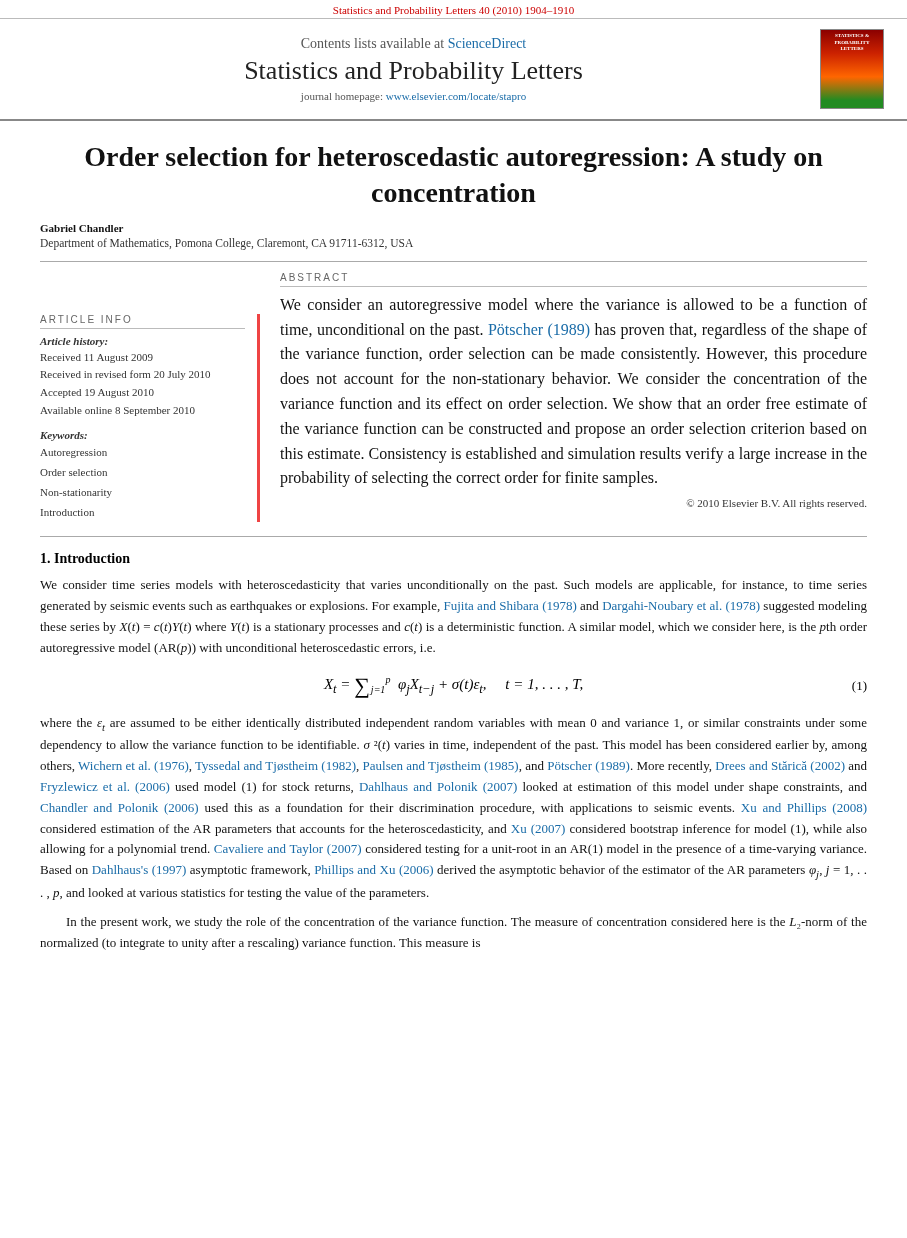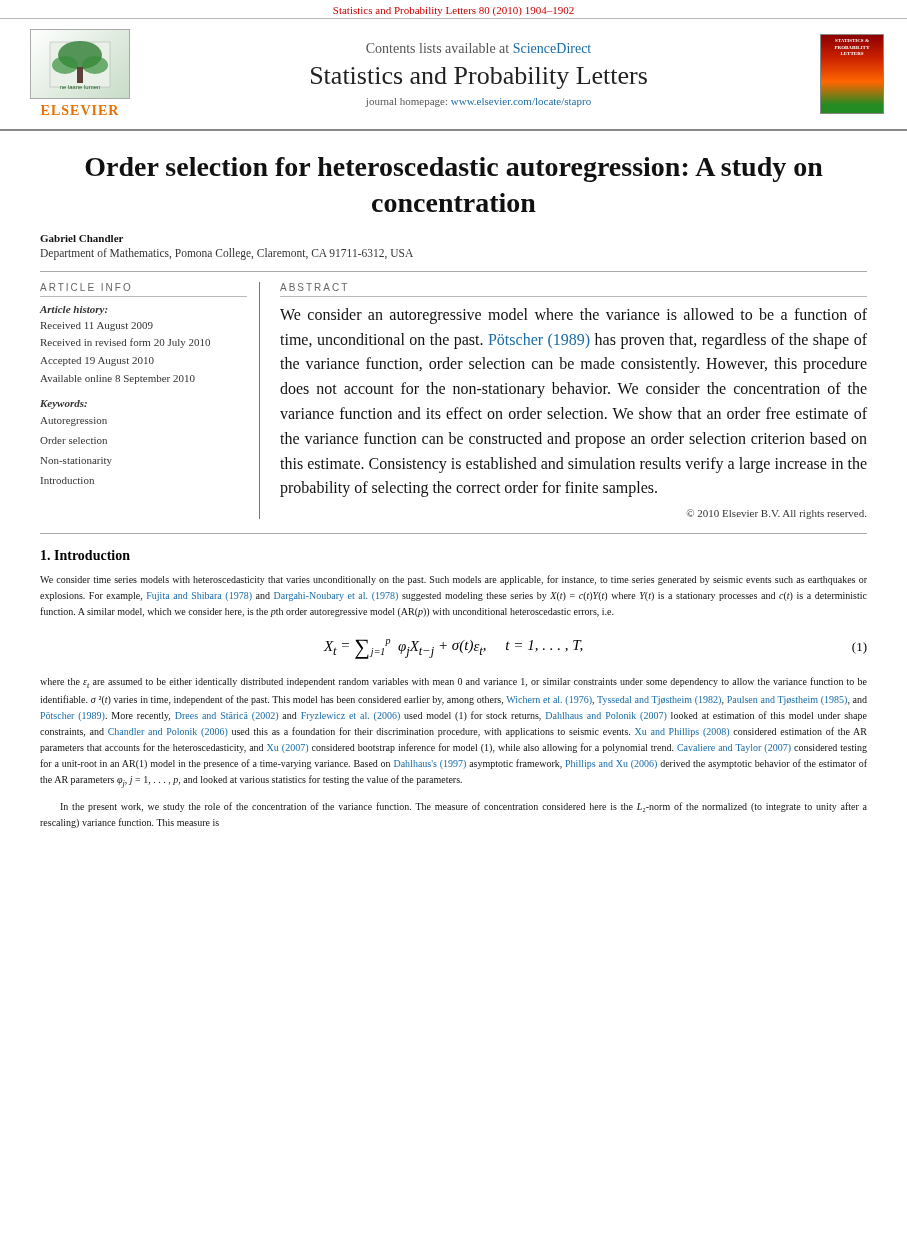--- a/index.html
+++ b/index.html
@@ -143,22 +143,23 @@
 
     
     .two-col {
       display: flex;
       gap: 20px;
       margin-bottom: 14px;
     }
     .article-info-col {
       width: 220px;
       flex-shrink: 0;
-      border-right: 1px solid #ef4444;
+      border-right: 3px solid #ef4444;
       padding-right: 12px;
+      margin-top: 42px;
     }
     .abstract-col {
       flex: 1;
     }
     .section-header-small {
       font-size: 10px;
       letter-spacing: 2px;
       text-transform: uppercase;
       font-family: Arial, sans-serif;
       color: #666;
@@ -202,21 +203,21 @@
     .section-heading {
       font-size: 14px;
       font-weight: bold;
       font-family: 'Times New Roman', Times, serif;
       margin-top: 14px;
       margin-bottom: 8px;
     }
 
     
     .body-para {
-      font-size: 10px;
+      font-size: 13px;
       line-height: 1.6;
       text-align: justify;
       color: #111;
       text-indent: 2em;
       margin-bottom: 6px;
       margin-top: 8px;
     }
     .body-para.no-indent {
       text-indent: 0;
     }
@@ -262,38 +263,24 @@
     
     .math {
       font-style: italic;
       font-family: 'Times New Roman', Times, serif;
     }
   </style>
 </head>
 <body>
 
 <div class="top-bar">
-  <span>Statistics and Probability Letters 80 (2010) 1904–1902</span>
+  <span>Statistics and Probability Letters 40 (2010) 1904–1910</span>
 </div>
 
 <div class="journal-header">
-  <div class="elsevier-logo">
-    <div class="logo-image">
-
-      <svg width="80" height="55" viewBox="0 0 80 55">
-        <rect x="10" y="5" width="60" height="45" fill="#e8f0e8" stroke="#aaa" stroke-width="0.5"></rect>
-        <ellipse cx="40" cy="18" rx="22" ry="14" fill="#2e7d32" opacity="0.8"></ellipse>
-        <ellipse cx="25" cy="28" rx="13" ry="9" fill="#388e3c" opacity="0.7"></ellipse>
-        <ellipse cx="55" cy="28" rx="13" ry="9" fill="#388e3c" opacity="0.7"></ellipse>
-        <rect x="37" y="30" width="6" height="16" fill="#5d4037"></rect>
-        <text x="40" y="52" font-size="6" text-anchor="middle" fill="#1b5e20" font-family="Arial">ne lasne lumen</text>
-      </svg>
-    </div>
-    <div class="elsevier-text">ELSEVIER</div>
-  </div>
 
   <div class="journal-center">
     <div class="contents-line">
       <span>Contents lists available at </span><a class="sciencedirect-link" href="#">ScienceDirect</a>
     </div>
     <div class="journal-title-main">Statistics and Probability Letters</div>
     <div class="journal-homepage">
       <span>journal homepage: </span><a class="sciencedirect-link" href="#">www.elsevier.com/locate/stapro</a>
     </div>
   </div>

